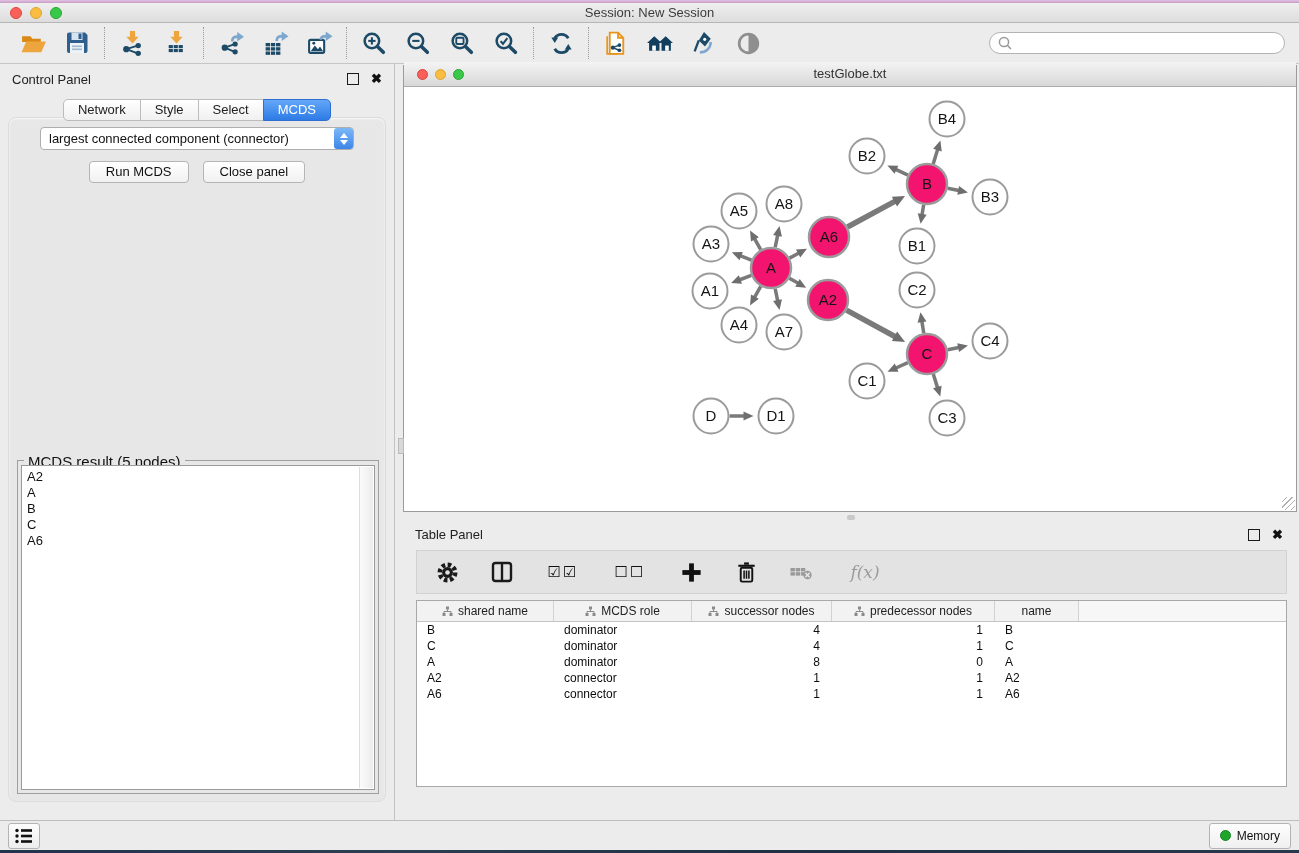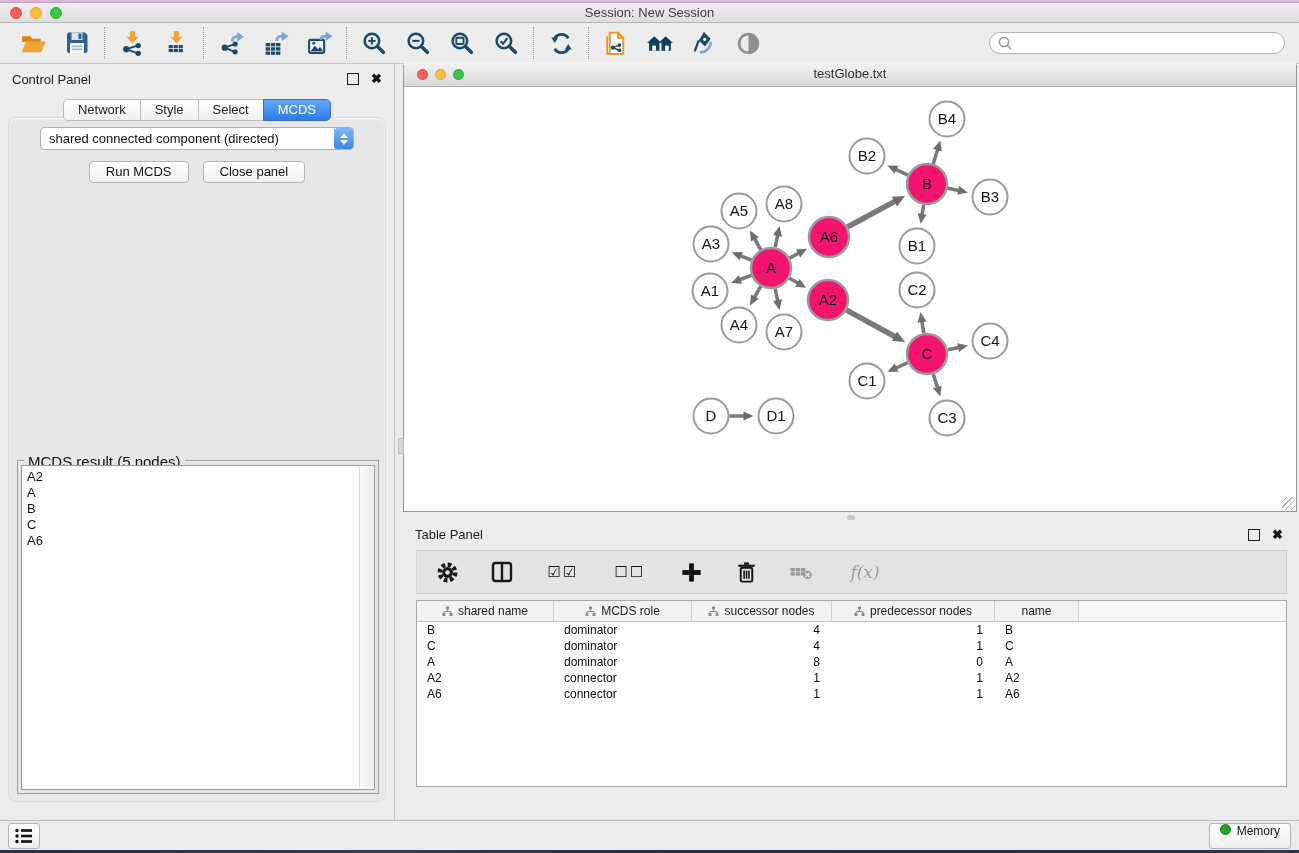--- a/index.html
+++ b/index.html
@@ -86,21 +86,21 @@
   .td{box-sizing:border-box;overflow:hidden;white-space:nowrap;}
   .td.l{padding-left:10px;text-align:left;}
   .td.r{padding-right:12px;text-align:right;}
   .tp-tabs{position:absolute;bottom:6px;left:0;right:0;display:flex;justify-content:center;}
   
   .statusbar{height:30px;background:#ececec;border-top:1px solid #bdbdbd;display:flex;align-items:center;
     padding:0 8px;box-sizing:border-box;}
   .sb-btn{width:30px;height:24px;background:linear-gradient(#fdfdfd,#ededed);border:1px solid #b3b3b3;border-radius:3px;
     display:flex;align-items:center;justify-content:center;}
   .mem-btn{margin-left:auto;height:24px;background:linear-gradient(#fdfdfd,#f0f0f0);border:1px solid #b3b3b3;border-radius:3px;
-    display:flex;align-items:flex-start;gap:6px;padding:0 10px;font-size:12px;color:#111;}
+    display:flex;align-items:center;gap:6px;padding:0 10px;font-size:12px;color:#111;}
   .mem-dot{width:11px;height:11px;border-radius:50%;background:#1ea62b;border:1px solid #158420;box-sizing:border-box;}
   .bottom-strip{height:5px;background:linear-gradient(90deg,#22344a,#2c3e52 30%,#1f3044 60%,#28394d);}
 </style>
 </head>
 <body>
 
 <div class="desktop-edge"></div>
 
 <div class="titlebar">
   <div class="tlights">
@@ -305,21 +305,21 @@
       </span>
     </div>
     <div class="cp-tabs" id="cp-tabs">
         <div class="tab first">Network</div>
         <div class="tab">Style</div>
         <div class="tab">Select</div>
         <div class="tab last active">MCDS</div>
       </div>
     <div class="cp-body">
       <div class="dropdown">
-        <span class="dd-text">shared connected component (directed)</span>
+        <span class="dd-text">largest connected component (connector)</span>
         <span class="dd-stepper">
             <span class="dd-up"></span>
             <span class="dd-down"></span>
           </span>
       </div>
       <div class="btn-row">
         <button class="pushbtn">Run MCDS</button>
         <button class="pushbtn">Close panel</button>
       </div>
       <div class="groupbox">

